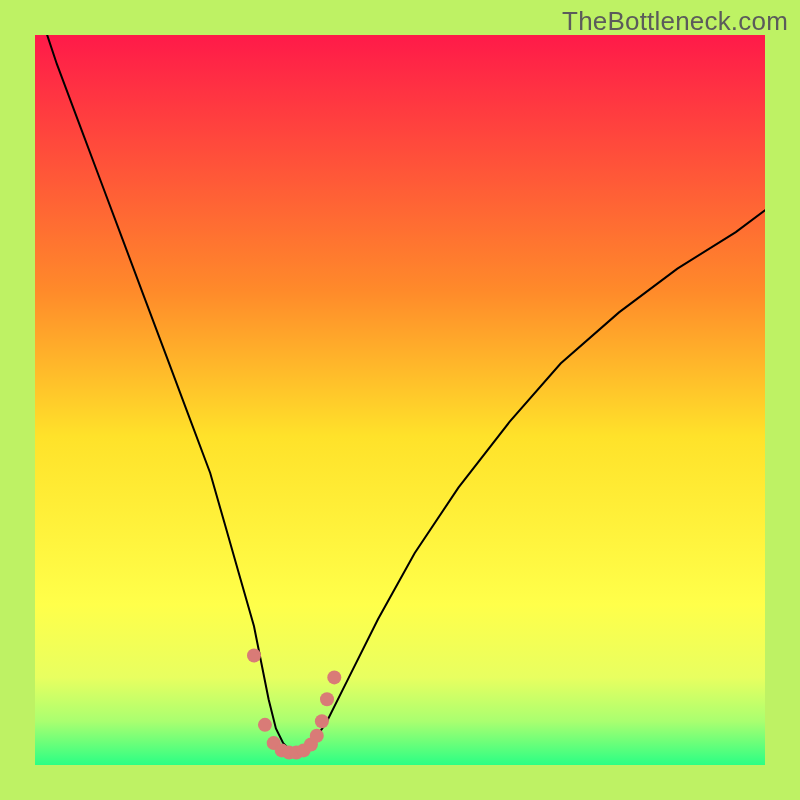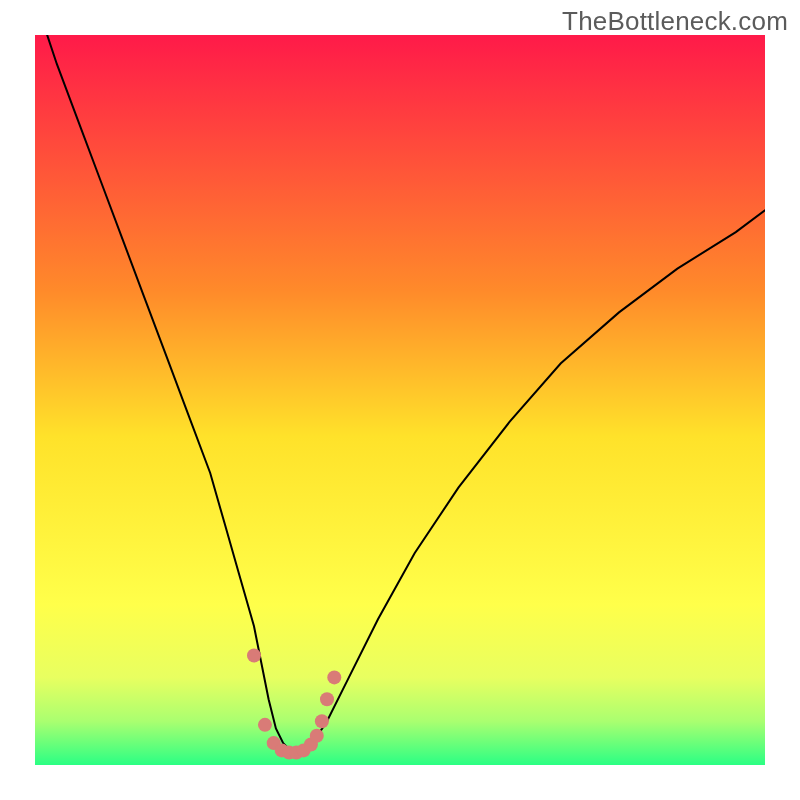--- a/index.html
+++ b/index.html
@@ -8,21 +8,21 @@
     width: 800px;
     height: 800px;
     overflow: hidden;
     background: #000;
     font-family: Arial, Helvetica, sans-serif;
   }
   .frame {
     position: absolute;
     left: 0; top: 0;
     width: 800px; height: 800px;
-    background: #ffffff;
+    background: #bef264;
   }
   .plot {
     position: absolute;
     left: 35px;
     top: 35px;
     width: 730px;
     height: 730px;
     overflow: hidden;
   }
   .watermark {

